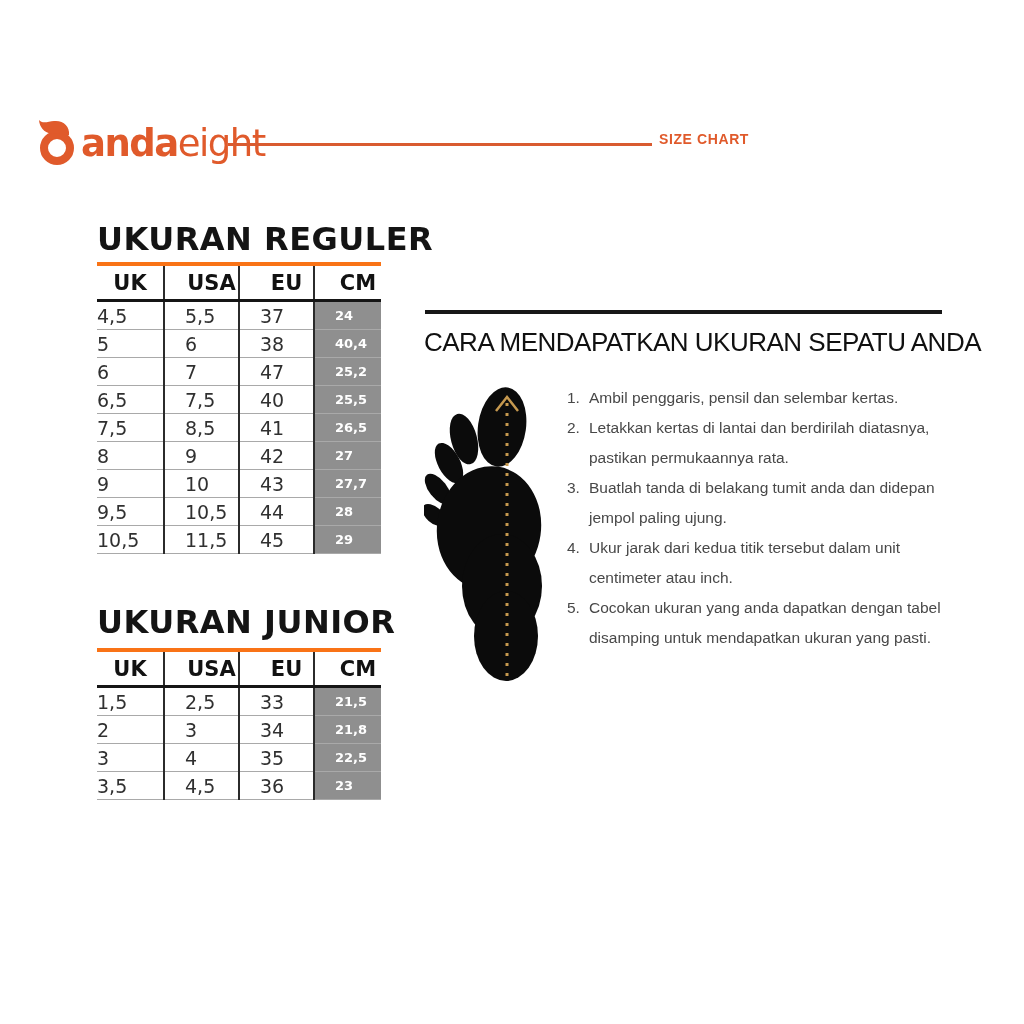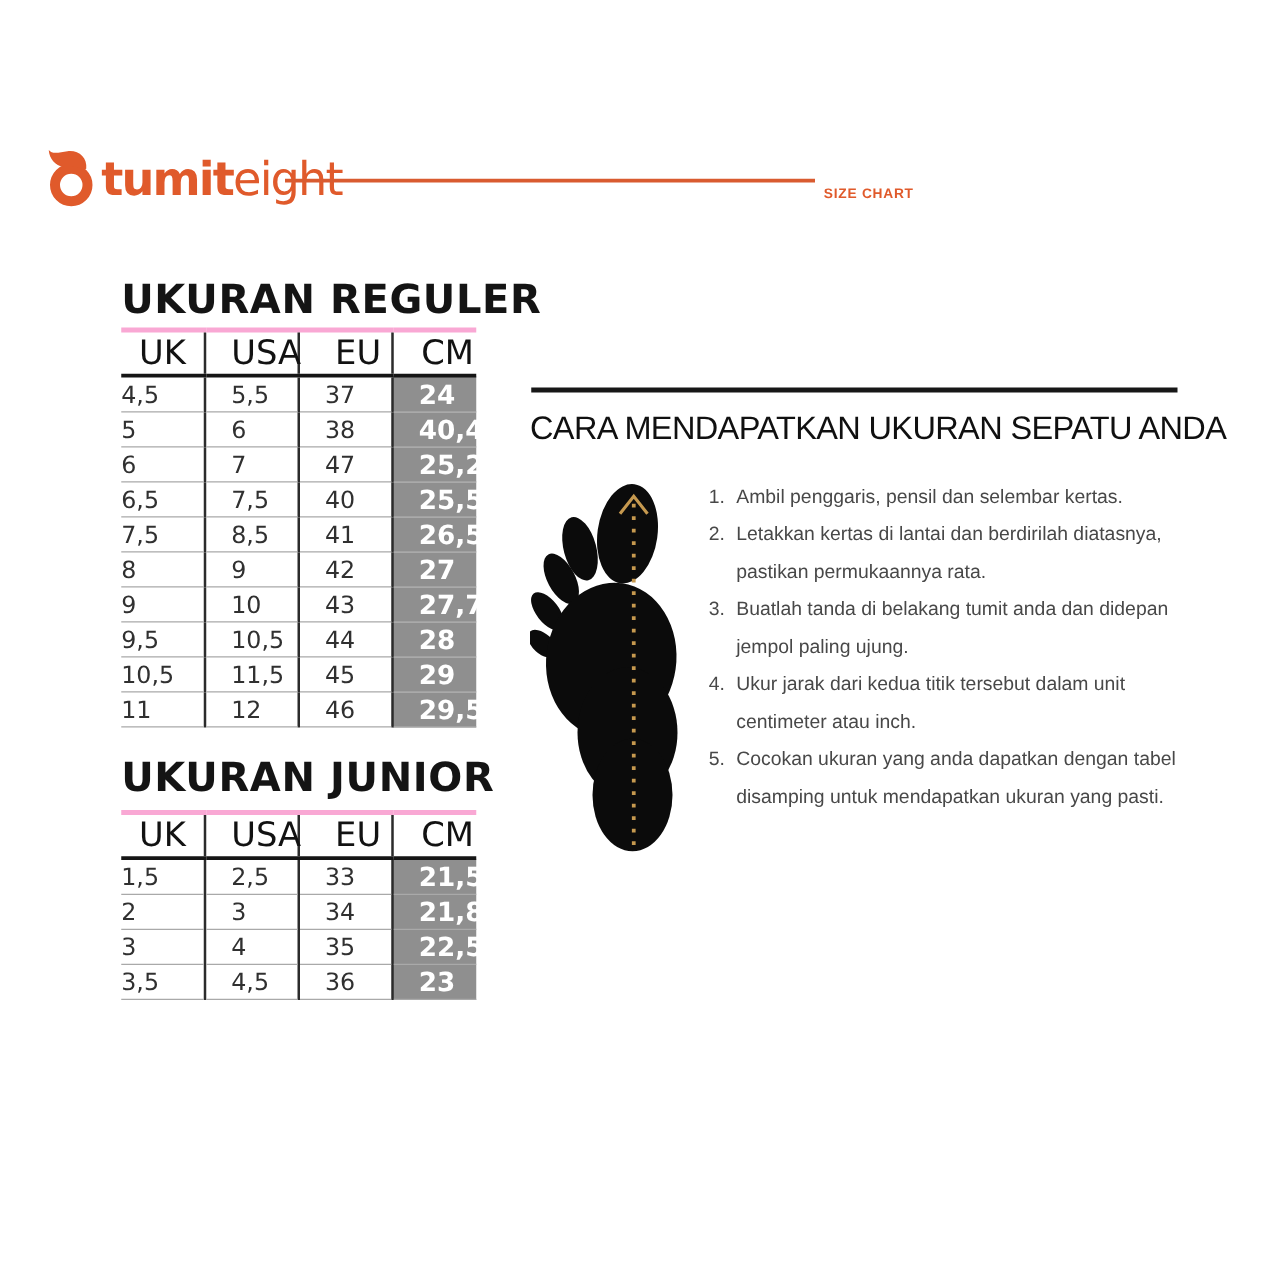--- a/index.html
+++ b/index.html
@@ -6,40 +6,40 @@
   .page{position:relative;width:1024px;height:1024px;background:#ffffff;overflow:hidden;
         font-family:"Liberation Sans",sans-serif;}
 
   
   .logo{position:absolute;left:36px;top:118px;display:flex;align-items:flex-end;color:#E05A2B;}
   .logo-o-svg{display:block;margin-right:1px;}
   .logo-text{font-family:"DejaVu Sans",sans-serif;font-size:37px;line-height:44px;
              font-weight:700;letter-spacing:-1.5px;}
   .logo-eight{font-weight:400;}
   .brand-rule{position:absolute;left:228px;top:143px;width:424px;height:3px;background:#D95B30;}
-  .size-chart-label{position:absolute;left:659px;top:149px;font-size:11px;font-weight:700;
+  .size-chart-label{position:absolute;left:659px;top:131px;font-size:14px;font-weight:700;
                     letter-spacing:.6px;color:#E05A2B;}
 
   
   .tbl-title{position:absolute;left:97px;width:284px;text-align:center;
              font-family:"DejaVu Sans",sans-serif;font-weight:700;font-size:32px;
              letter-spacing:.5px;color:#141414;white-space:nowrap;}
   .title-reguler{top:220px;}
   .title-junior{top:603px;}
 
   .size-table{position:absolute;left:97px;width:284px;border-collapse:collapse;
               table-layout:fixed;font-family:"DejaVu Sans",sans-serif;}
   .table-reguler{top:262px;}
   .table-junior{top:648px;}
-  .size-table th{height:33px;font-size:27px;font-weight:400;color:#121212;text-align:center;
-                 padding:0;border-top:4px solid #f9a8d4;border-bottom:3px solid #151515;}
+  .size-table th{height:33px;font-size:21px;font-weight:700;color:#121212;text-align:center;
+                 padding:0;border-top:4px solid #f97316;border-bottom:3px solid #151515;}
   .size-table td{height:27px;font-size:19px;color:#303030;text-align:left;padding:0;
                  border-bottom:1px solid #A9A9A9;}
   .size-table th + th, .size-table td + td{border-left:2px solid #2B2B2B;padding-left:20px;}
-  .size-table td.cm{background:#8F8F8F;color:#ffffff;font-weight:700;font-size:21px;}
+  .size-table td.cm{background:#8F8F8F;color:#ffffff;font-weight:700;font-size:13px;}
 
   
   .howto-divider{position:absolute;left:425px;top:310px;width:517px;height:4px;background:#171717;}
   .howto-title{position:absolute;left:424px;top:327px;width:560px;font-size:26px;font-weight:400;
                letter-spacing:-0.5px;color:#101010;white-space:nowrap;}
   .foot-figure{position:absolute;left:424px;top:381px;}
   .howto-list{position:absolute;left:567px;top:383px;width:392px;list-style:none;margin:0;padding:0;
               font-size:15.5px;line-height:30px;color:#484848;}
   .howto-list li{display:flex;}
   .howto-num{flex:none;width:22px;}
@@ -48,21 +48,21 @@
 </head>
 <body>
 
 <div class="page">
 
   <div class="logo" aria-label="Ortuseight">
     <svg class="logo-o-svg" width="44" height="48" viewBox="0 0 44 48">
       <circle cx="21" cy="30" r="13" fill="none" stroke="#E05A2B" stroke-width="8"></circle>
       <path d="M 33,17 C 34,8 27,2 18,3 C 12,3.7 6,6 3,2 C 3.5,9 8,14.5 15,15.5 C 21,16.4 26,13.5 30,18 Z" fill="#E05A2B"></path>
     </svg>
-    <span class="logo-text">tumit</span>
+    <span class="logo-text">anda</span>
       <span class="logo-text logo-eight">eight</span>
   </div>
   <div class="brand-rule"></div>
   <div class="size-chart-label">SIZE CHART</div>
 
   <div class="tbl-title title-reguler">UKURAN REGULER</div>
   <table class="size-table table-reguler">
     <colgroup>
         <col style="width:67px">
         <col style="width:75px">
@@ -124,26 +124,20 @@
           <td>9,5</td>
           <td>10,5</td>
           <td>44</td>
           <td class="cm">28</td>
         </tr>
         <tr>
           <td>10,5</td>
           <td>11,5</td>
           <td>45</td>
           <td class="cm">29</td>
-        </tr>
-        <tr>
-          <td>11</td>
-          <td>12</td>
-          <td>46</td>
-          <td class="cm">29,5</td>
         </tr>
       </tbody>
   </table>
 
   <div class="tbl-title title-junior">UKURAN JUNIOR</div>
   <table class="size-table table-junior">
     <colgroup>
         <col style="width:67px">
         <col style="width:75px">
         <col style="width:75px">

